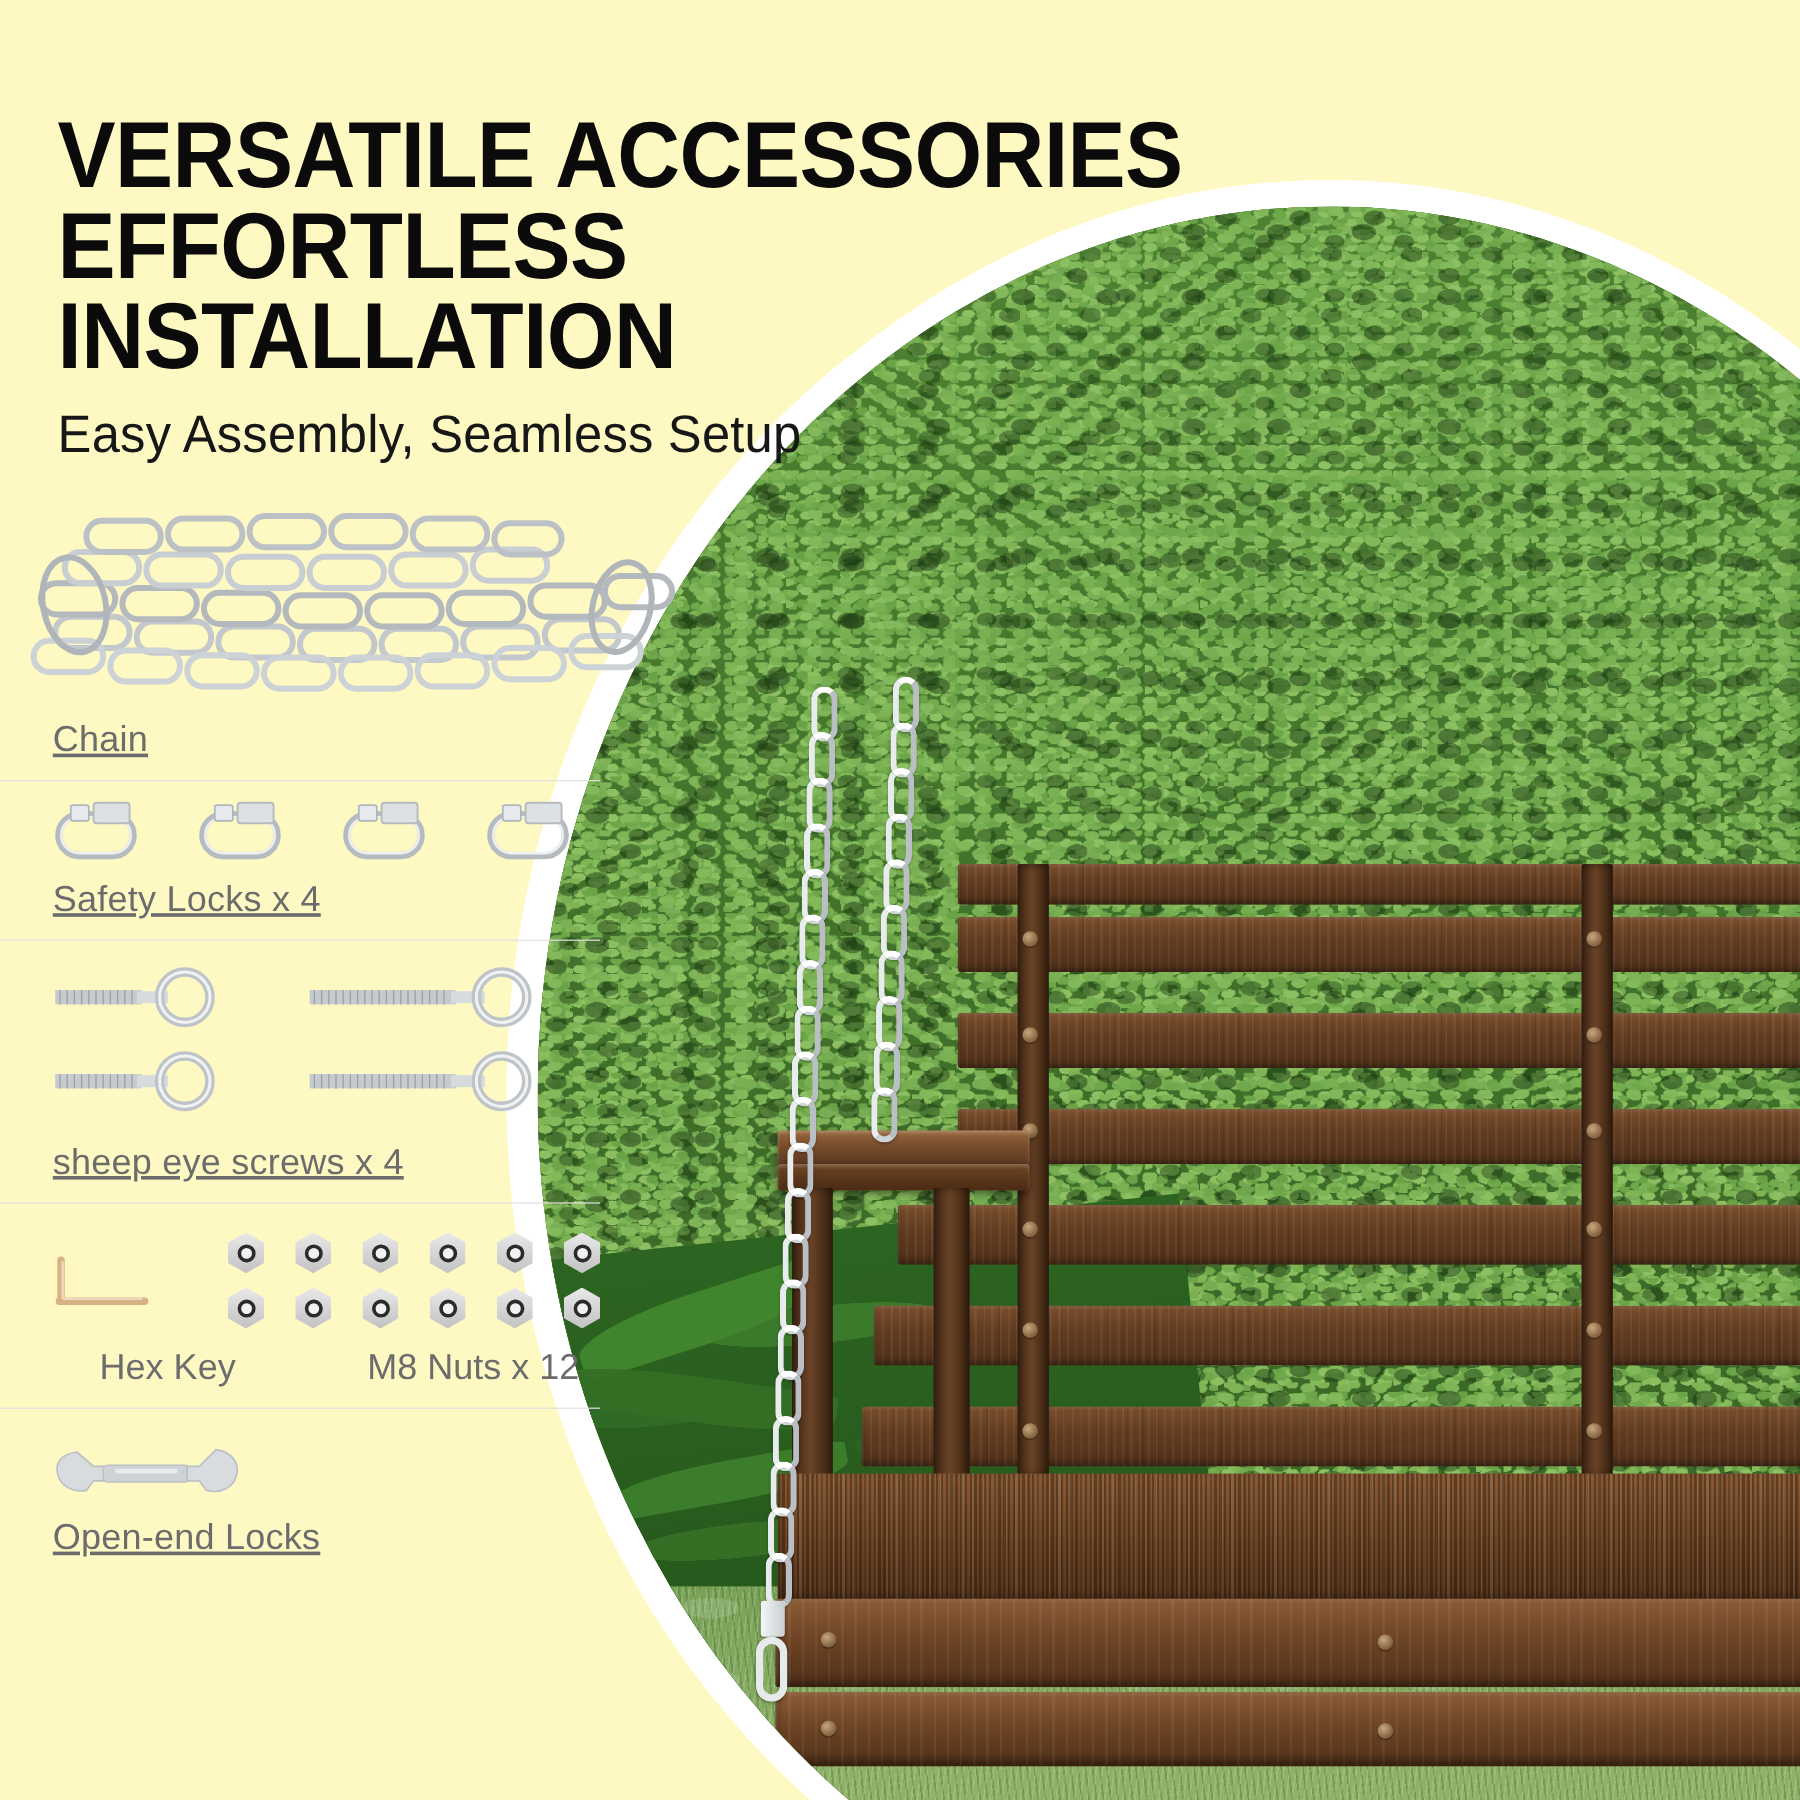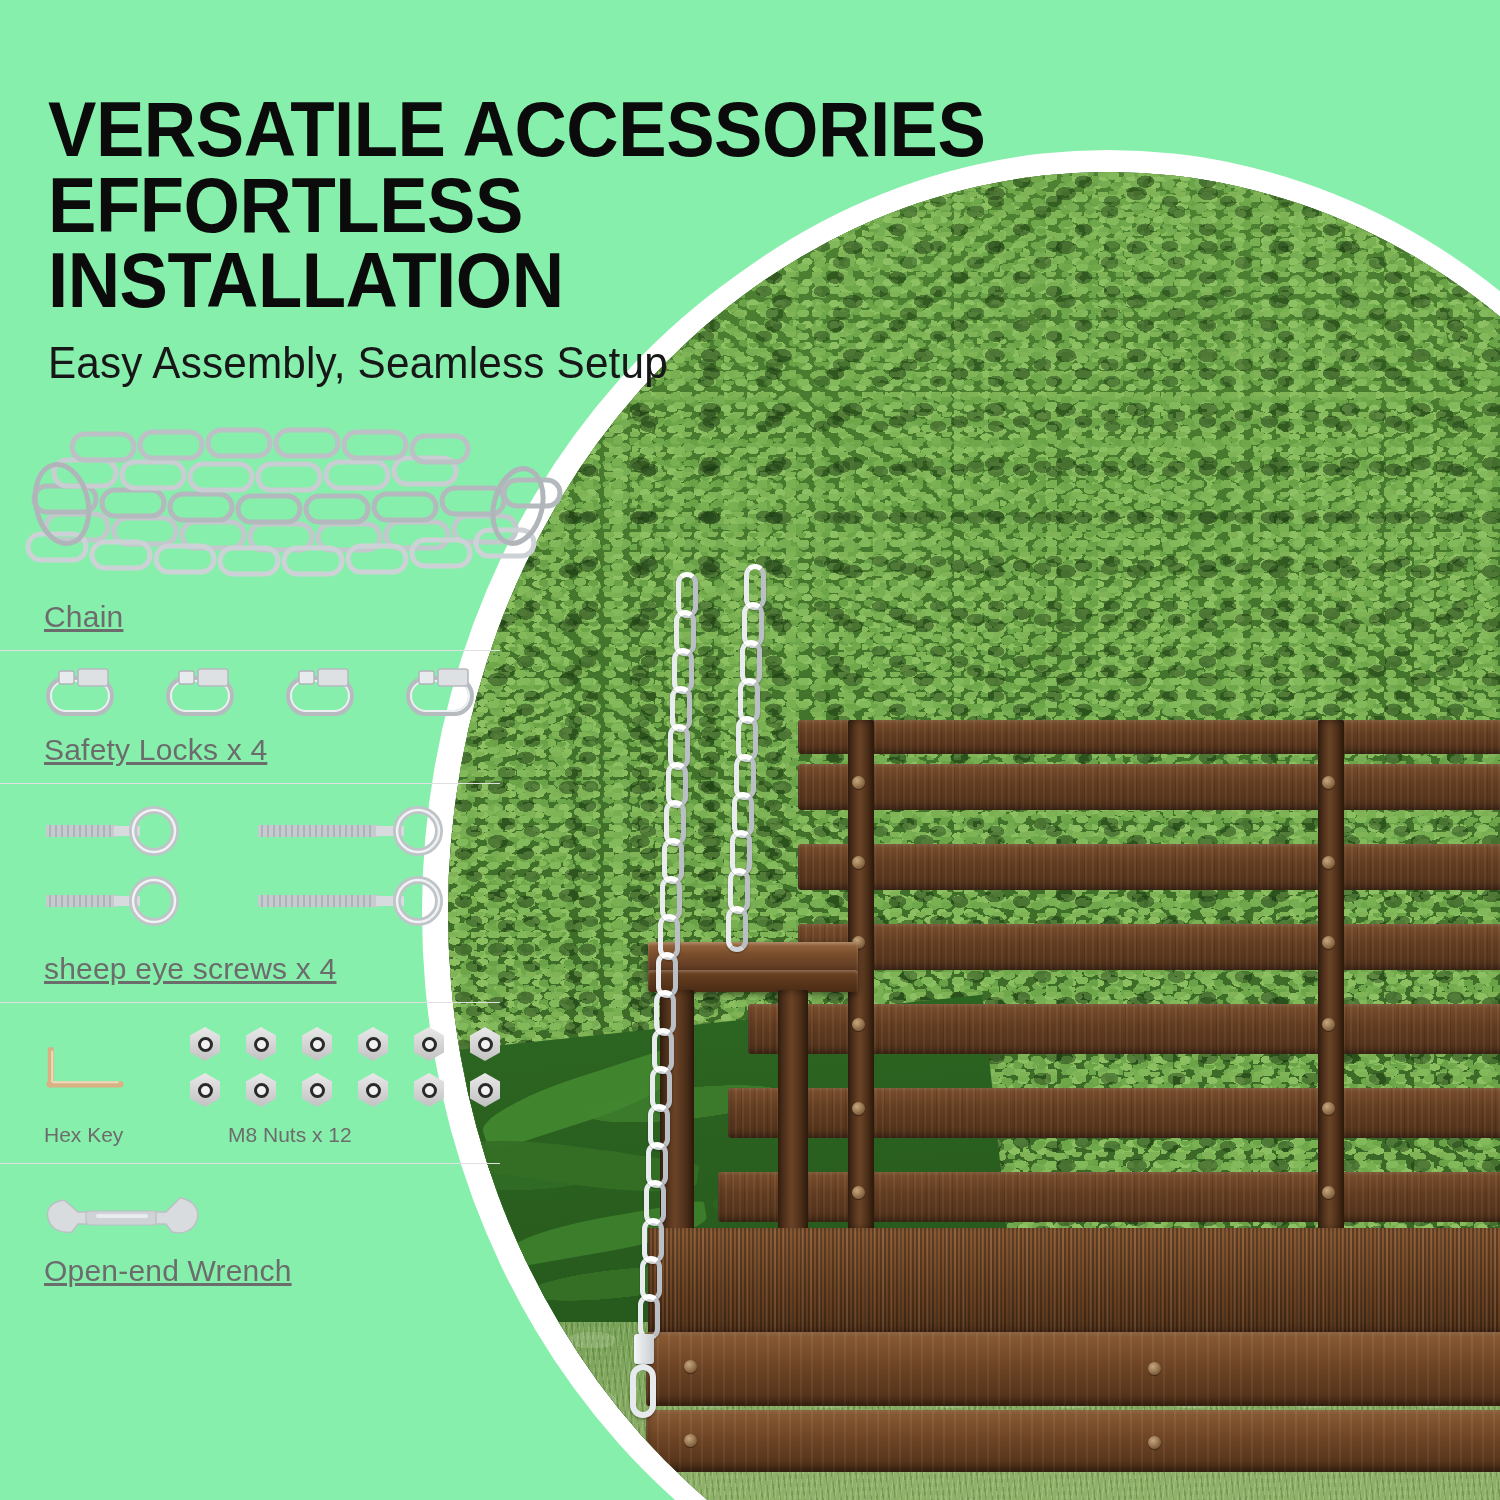--- a/index.html
+++ b/index.html
@@ -2,21 +2,21 @@
 <html><head>
 <meta charset="utf-8">
 <style>
   html,body{margin:0;padding:0;}
   body{
     width:1500px;height:1500px;
     background:#f2f2f2;
     font-family:"Liberation Sans","DejaVu Sans",sans-serif;
     overflow:hidden;position:relative;
   }
-  #stage{position:absolute;inset:0;background:#86efac;overflow:hidden;padding-left:28px;}
+  #stage{position:absolute;inset:0;background:#fef9c3;overflow:hidden;padding-left:28px;}
 
   
   .headline{
     position:absolute;left:48px;top:92px;width:1030px;
     font-weight:bold;font-size:78px;line-height:0.97;
     letter-spacing:-0.5px;color:#0b0b0b;
     transform:scaleX(0.93);transform-origin:left top;
     text-transform:uppercase;
   }
   .headline .l2{display:block;}
@@ -65,21 +65,21 @@
     width:30px;height:34px;position:relative;
     background:linear-gradient(180deg,#e9e9e9,#c2c2c2);
     clip-path:polygon(50% 0,100% 25%,100% 75%,50% 100%,0 75%,0 25%);
   }
   .nut::after{
     content:"";position:absolute;left:50%;top:50%;
     width:15px;height:15px;margin:-7.5px 0 0 -7.5px;border-radius:50%;
     background:#f2f2f2;border:3px solid #2b2b2b;box-sizing:border-box;
   }
   .labels2{display:flex;gap:64px;padding:16px 0 16px 44px;}
-  .labels2 .cell{font-size:21px;color:#6c6c6c;}
+  .labels2 .cell{font-size:30px;color:#6c6c6c;margin-left:39px;}
   .wrench-wrap{padding:26px 0 6px 44px;}
 
   
   .photo-mask{
     position:absolute;left:448px;top:172px;width:1320px;height:1480px;
     border-radius:50%;overflow:hidden;
     box-shadow:-14px 0 0 12px #ffffff, 0 -10px 0 12px #ffffff;
   }
   .photo-inner{position:absolute;inset:0;overflow:hidden;background:#2e5a22;}
 
@@ -536,17 +536,17 @@
 
     <div class="acc-row">
       <div class="wrench-wrap">
         <svg width="160" height="54" viewBox="0 0 160 54">
           <path d="M20 10 C6 12 2 20 4 28 C6 38 16 44 28 42 L34 34 L44 34 L44 22 L34 22 Z" fill="#d9dcdf" stroke="#bcc0c4" stroke-width="1.4"></path>
           <rect x="42" y="21" width="72" height="14" rx="4" fill="#cfd3d6" stroke="#bcc0c4" stroke-width="1.2"></rect>
           <path d="M136 8 C150 10 156 20 153 30 C150 40 140 45 128 42 L122 34 L112 34 L112 22 L122 22 Z" fill="#d9dcdf" stroke="#bcc0c4" stroke-width="1.4"></path>
           <rect x="52" y="24" width="52" height="4" rx="2" fill="#e9ecee"></rect>
         </svg>
       </div>
-      <div class="acc-label">Open-end Wrench</div>
+      <div class="acc-label">Open-end Locks</div>
     </div>
 
   </div>
 </div>
 
 </body></html>

